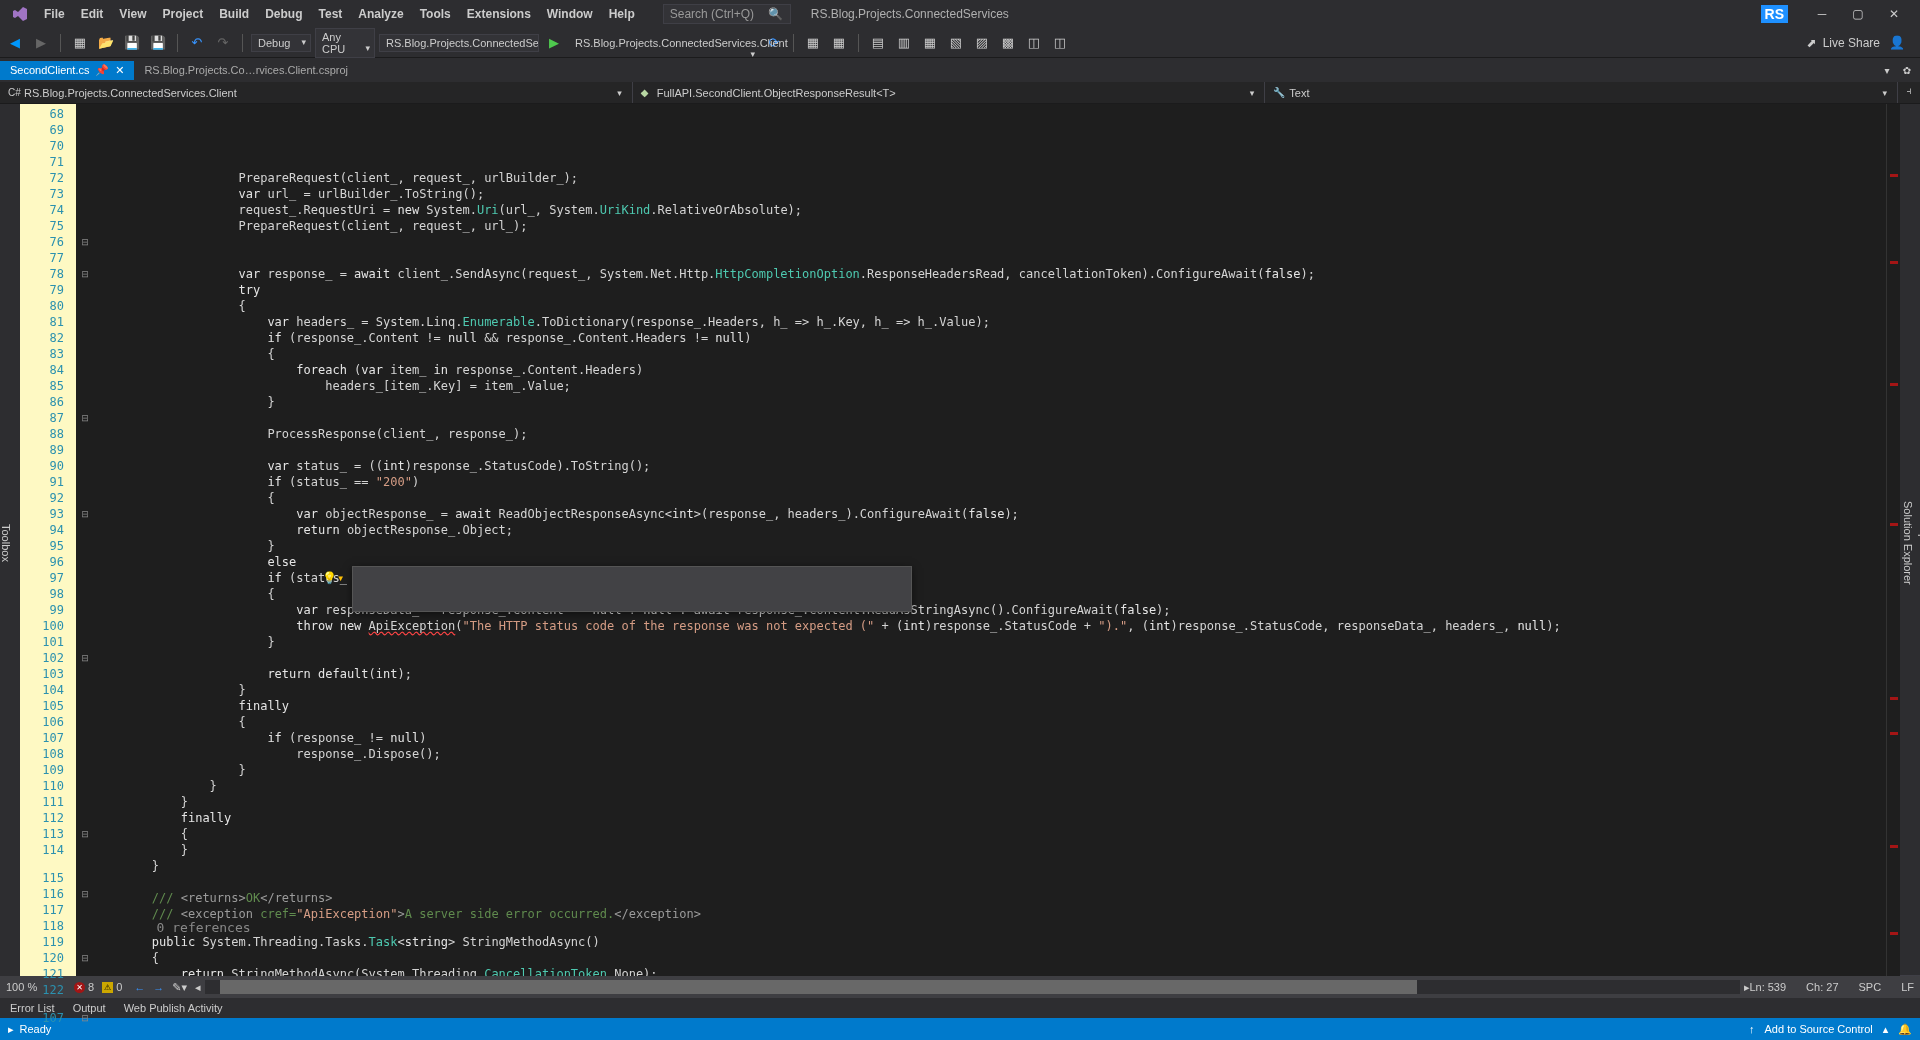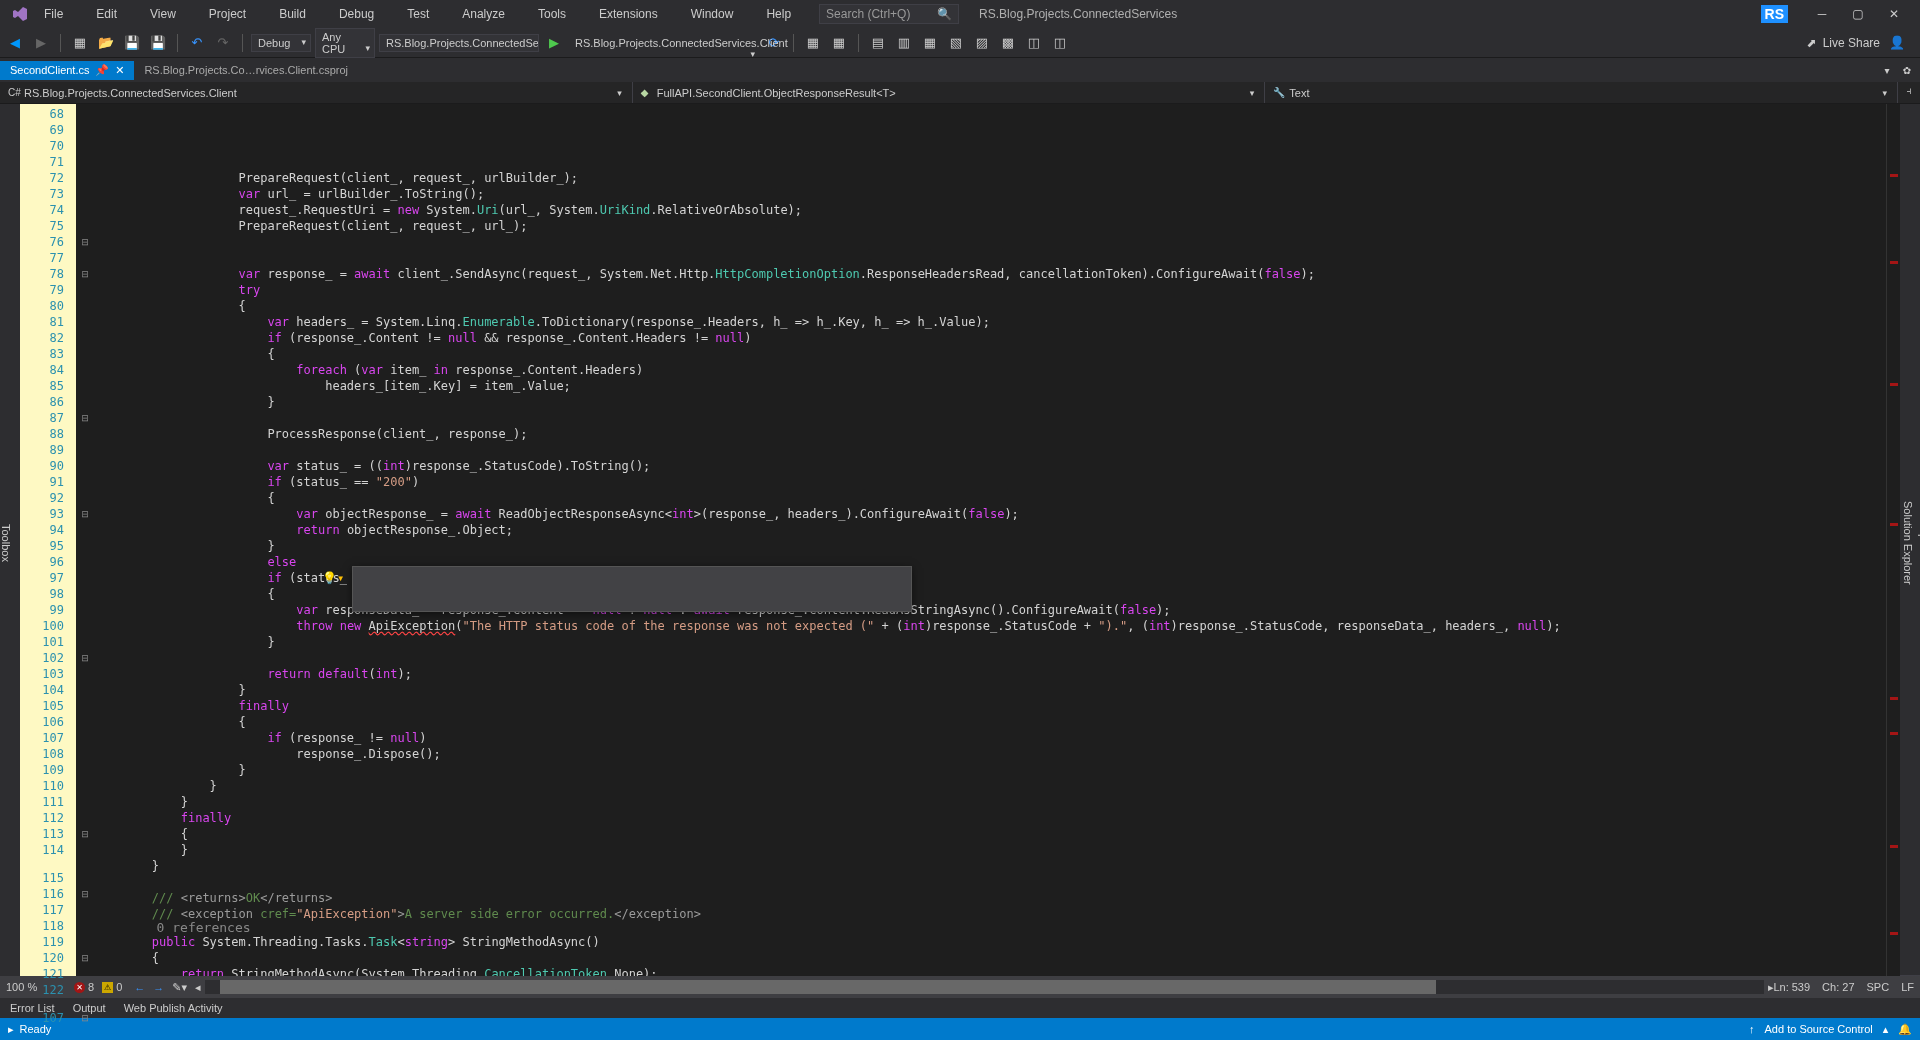--- a/index.html
+++ b/index.html
@@ -13,28 +13,28 @@
   width: 1920px;
 }
 .titlebar {
   display: flex;
   align-items: center;
   height: 28px;
   background: #2d2d30;
   padding: 0 4px;
 }
 .vs-logo { width: 20px; height: 20px; margin: 0 6px; display: inline-flex; align-items: center; justify-content: center; }
-.menu { display: flex; gap: 17px; }
+.menu { display: flex; gap: 0; font-weight: bold; }
 .menu-item { padding: 4px 8px; cursor: pointer; }
 .search-box {
   margin-left: 20px;
   background: #333337;
   border: 1px solid #3f3f46;
   padding: 2px 6px;
-  width: 140px;
+  width: 128px;
   color: #999;
   display: flex;
   align-items: center;
 }
 .search-icon { margin-left: auto; }
 .title-text { margin-left: 20px; color: #b0b0b0; }
 .window-controls {
   margin-left: auto;
   display: flex;
   align-items: center;
@@ -143,21 +143,21 @@
   font-family: Consolas, monospace;
   font-size: 12px;
   line-height: 16px;
   color: #d4d4d4;
   white-space: pre;
   padding-top: 2px;
   overflow: hidden;
   position: relative;
 }
 .code-line { height: 16px; }
-.kw { color: #d946ef; }
+.kw { color: #e5e5e5; }
 .type { color: #4ec9b0; }
 .str { color: #d69d85; }
 .xdoc { color: #608b4e; }
 .xml-tag { color: #9b9b9b; }
 .codlens { font-size: 13px; color: #888; height: 12px; line-height: 12px; }
 .squiggle { text-decoration: wavy underline #f44; text-decoration-skip-ink: none; }
 
 .tooltip-popup {
   position: absolute;
   background: #424245;
@@ -190,21 +190,21 @@
   color: #ccc;
   font-size: 11px;
 }
 .hscroll-pct { width: 60px; }
 .err-pill { display: flex; align-items: center; gap: 3px; margin-left: 8px; }
 .err-circle { width: 11px; height: 11px; border-radius: 50%; background: #a31515; color: white; font-size: 8px; display: flex; align-items: center; justify-content: center; }
 .warn-tri { width: 11px; height: 11px; background: #cca700; color: #000; font-size: 8px; display: flex; align-items: center; justify-content: center; }
 .hscroll-nav { display: flex; gap: 8px; margin-left: 12px; }
 .hscroll-track { flex: 1; height: 14px; background: #2d2d30; margin: 0 4px; position: relative; }
 .hscroll-thumb { position: absolute; height: 100%; background: #686868; left: 1%; width: 78%; }
-.hscroll-right { display: flex; gap: 12px; }
+.hscroll-right { display: flex; gap: 20px; }
 
 .bottom-tabs {
   height: 20px;
   background: #2d2d30;
   display: flex;
   align-items: center;
   padding: 0 10px;
   gap: 18px;
   font-size: 11px;
 }

